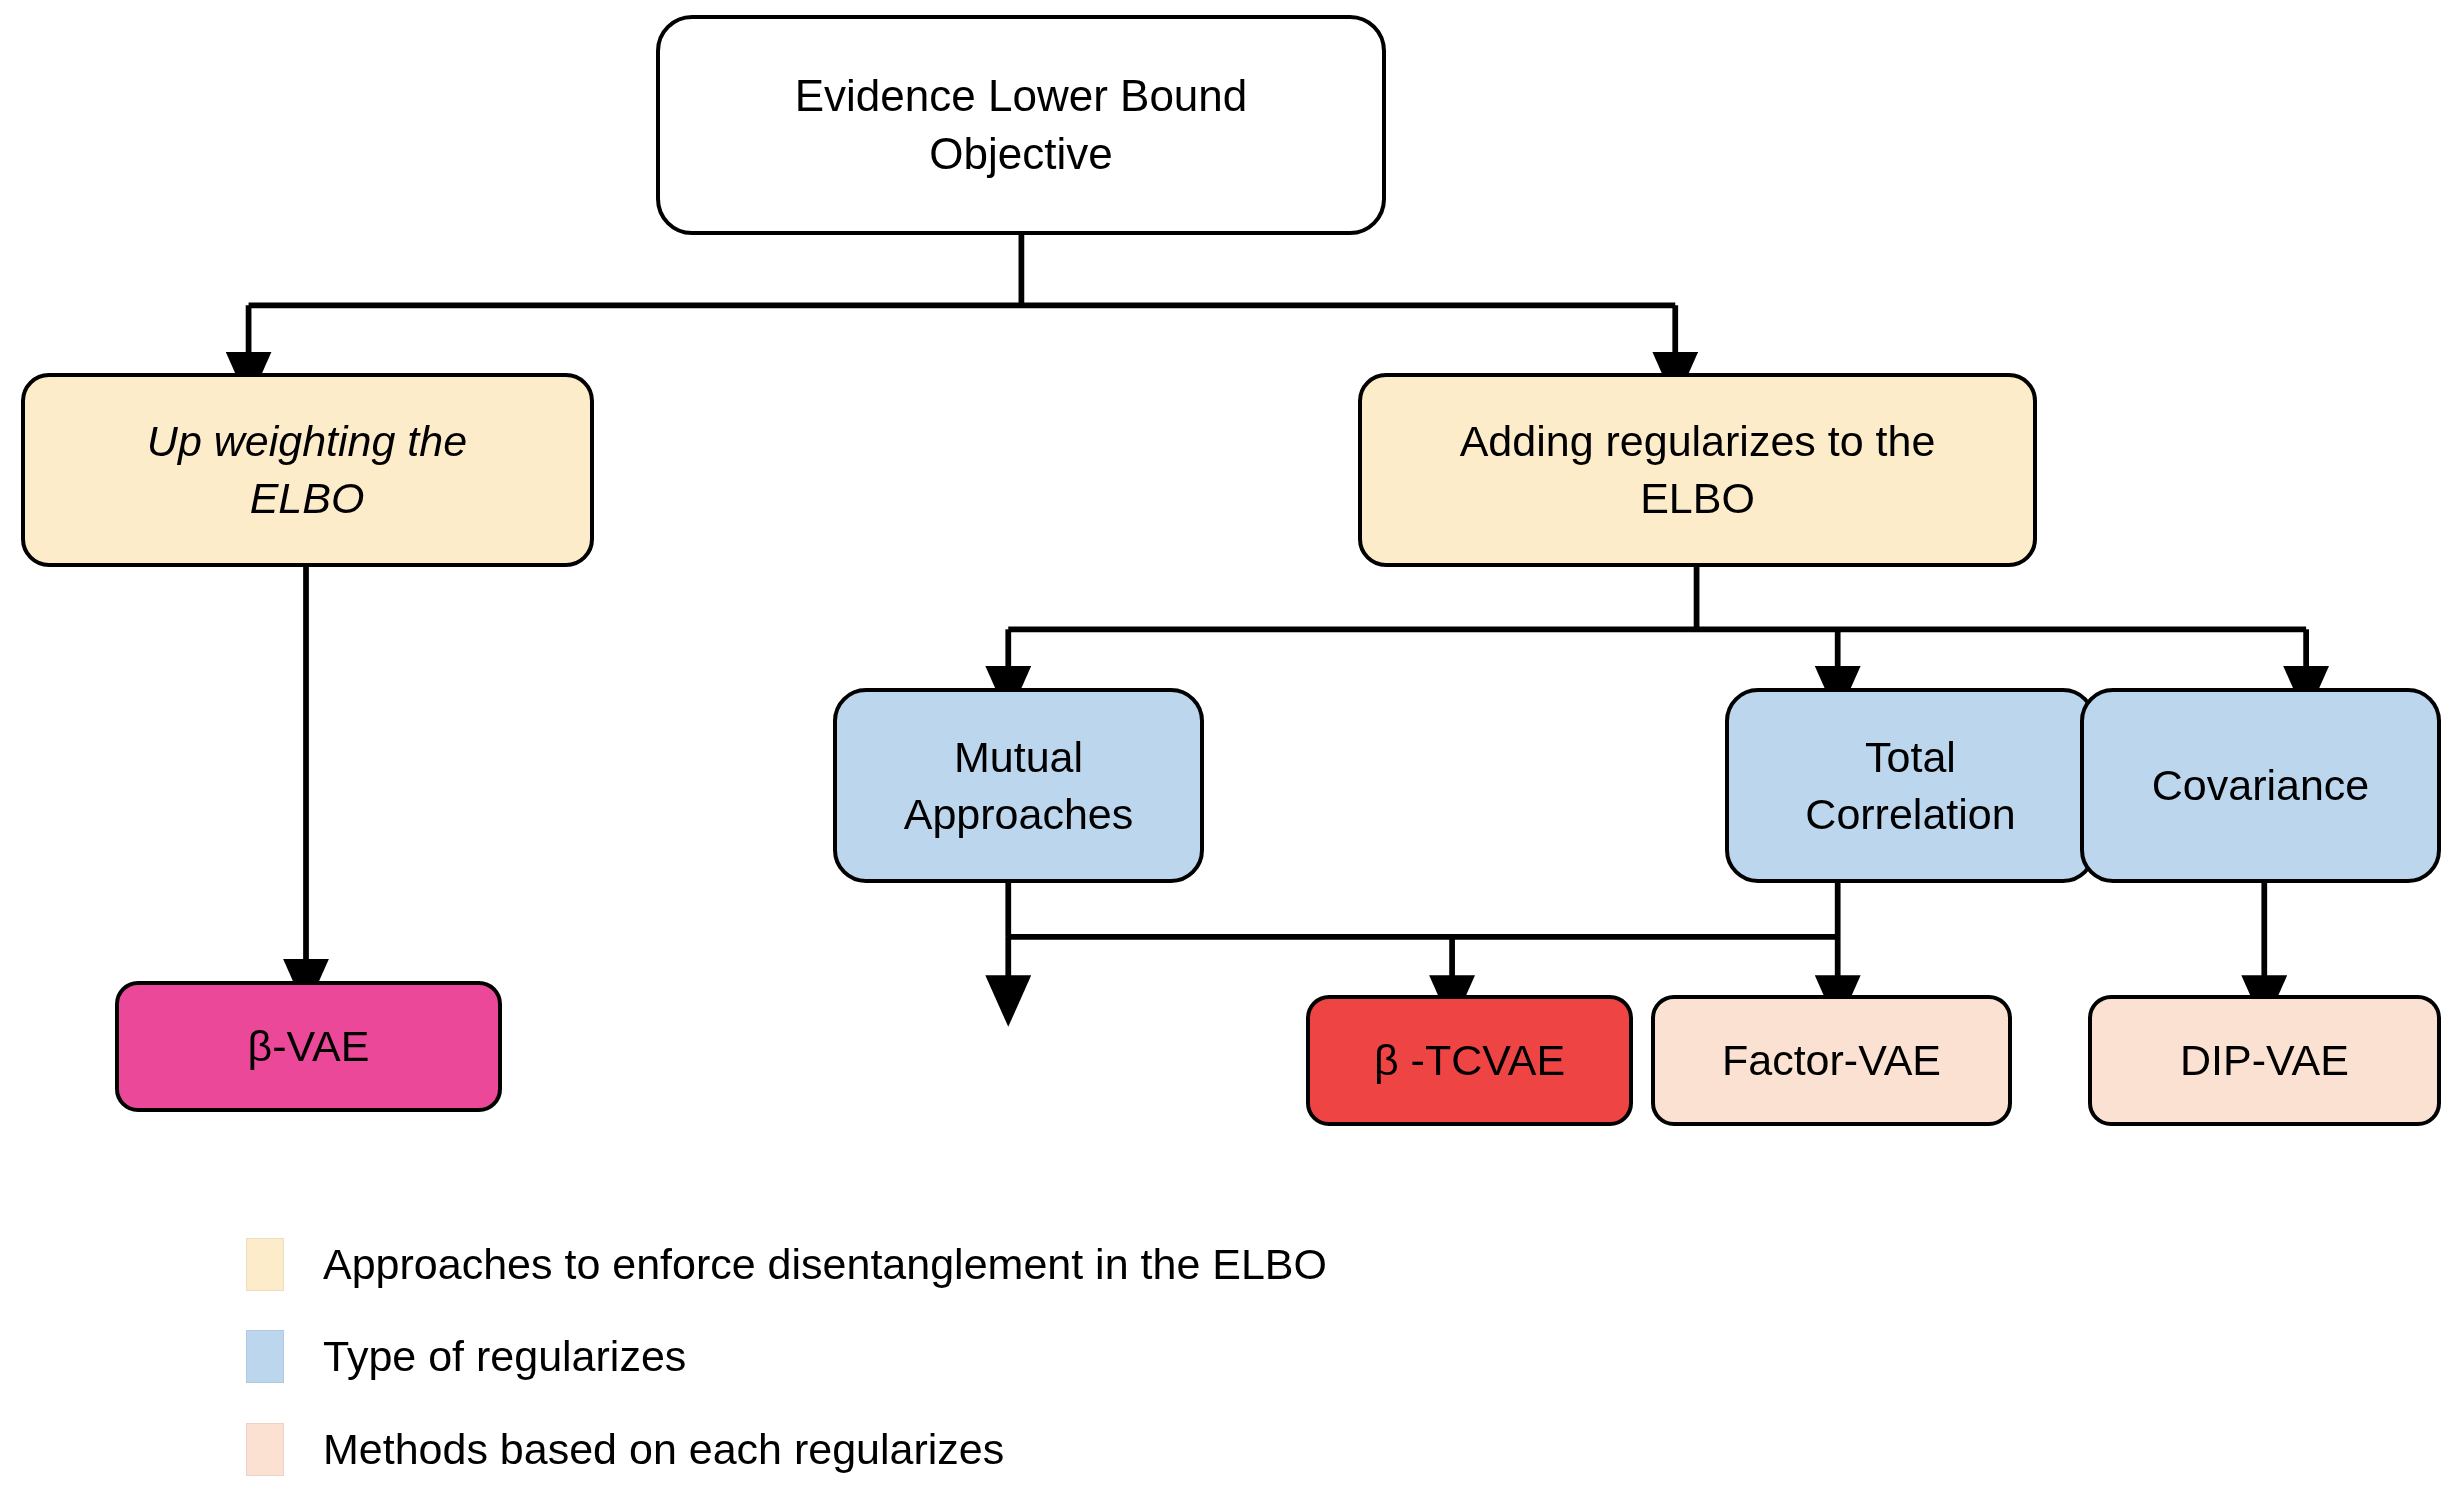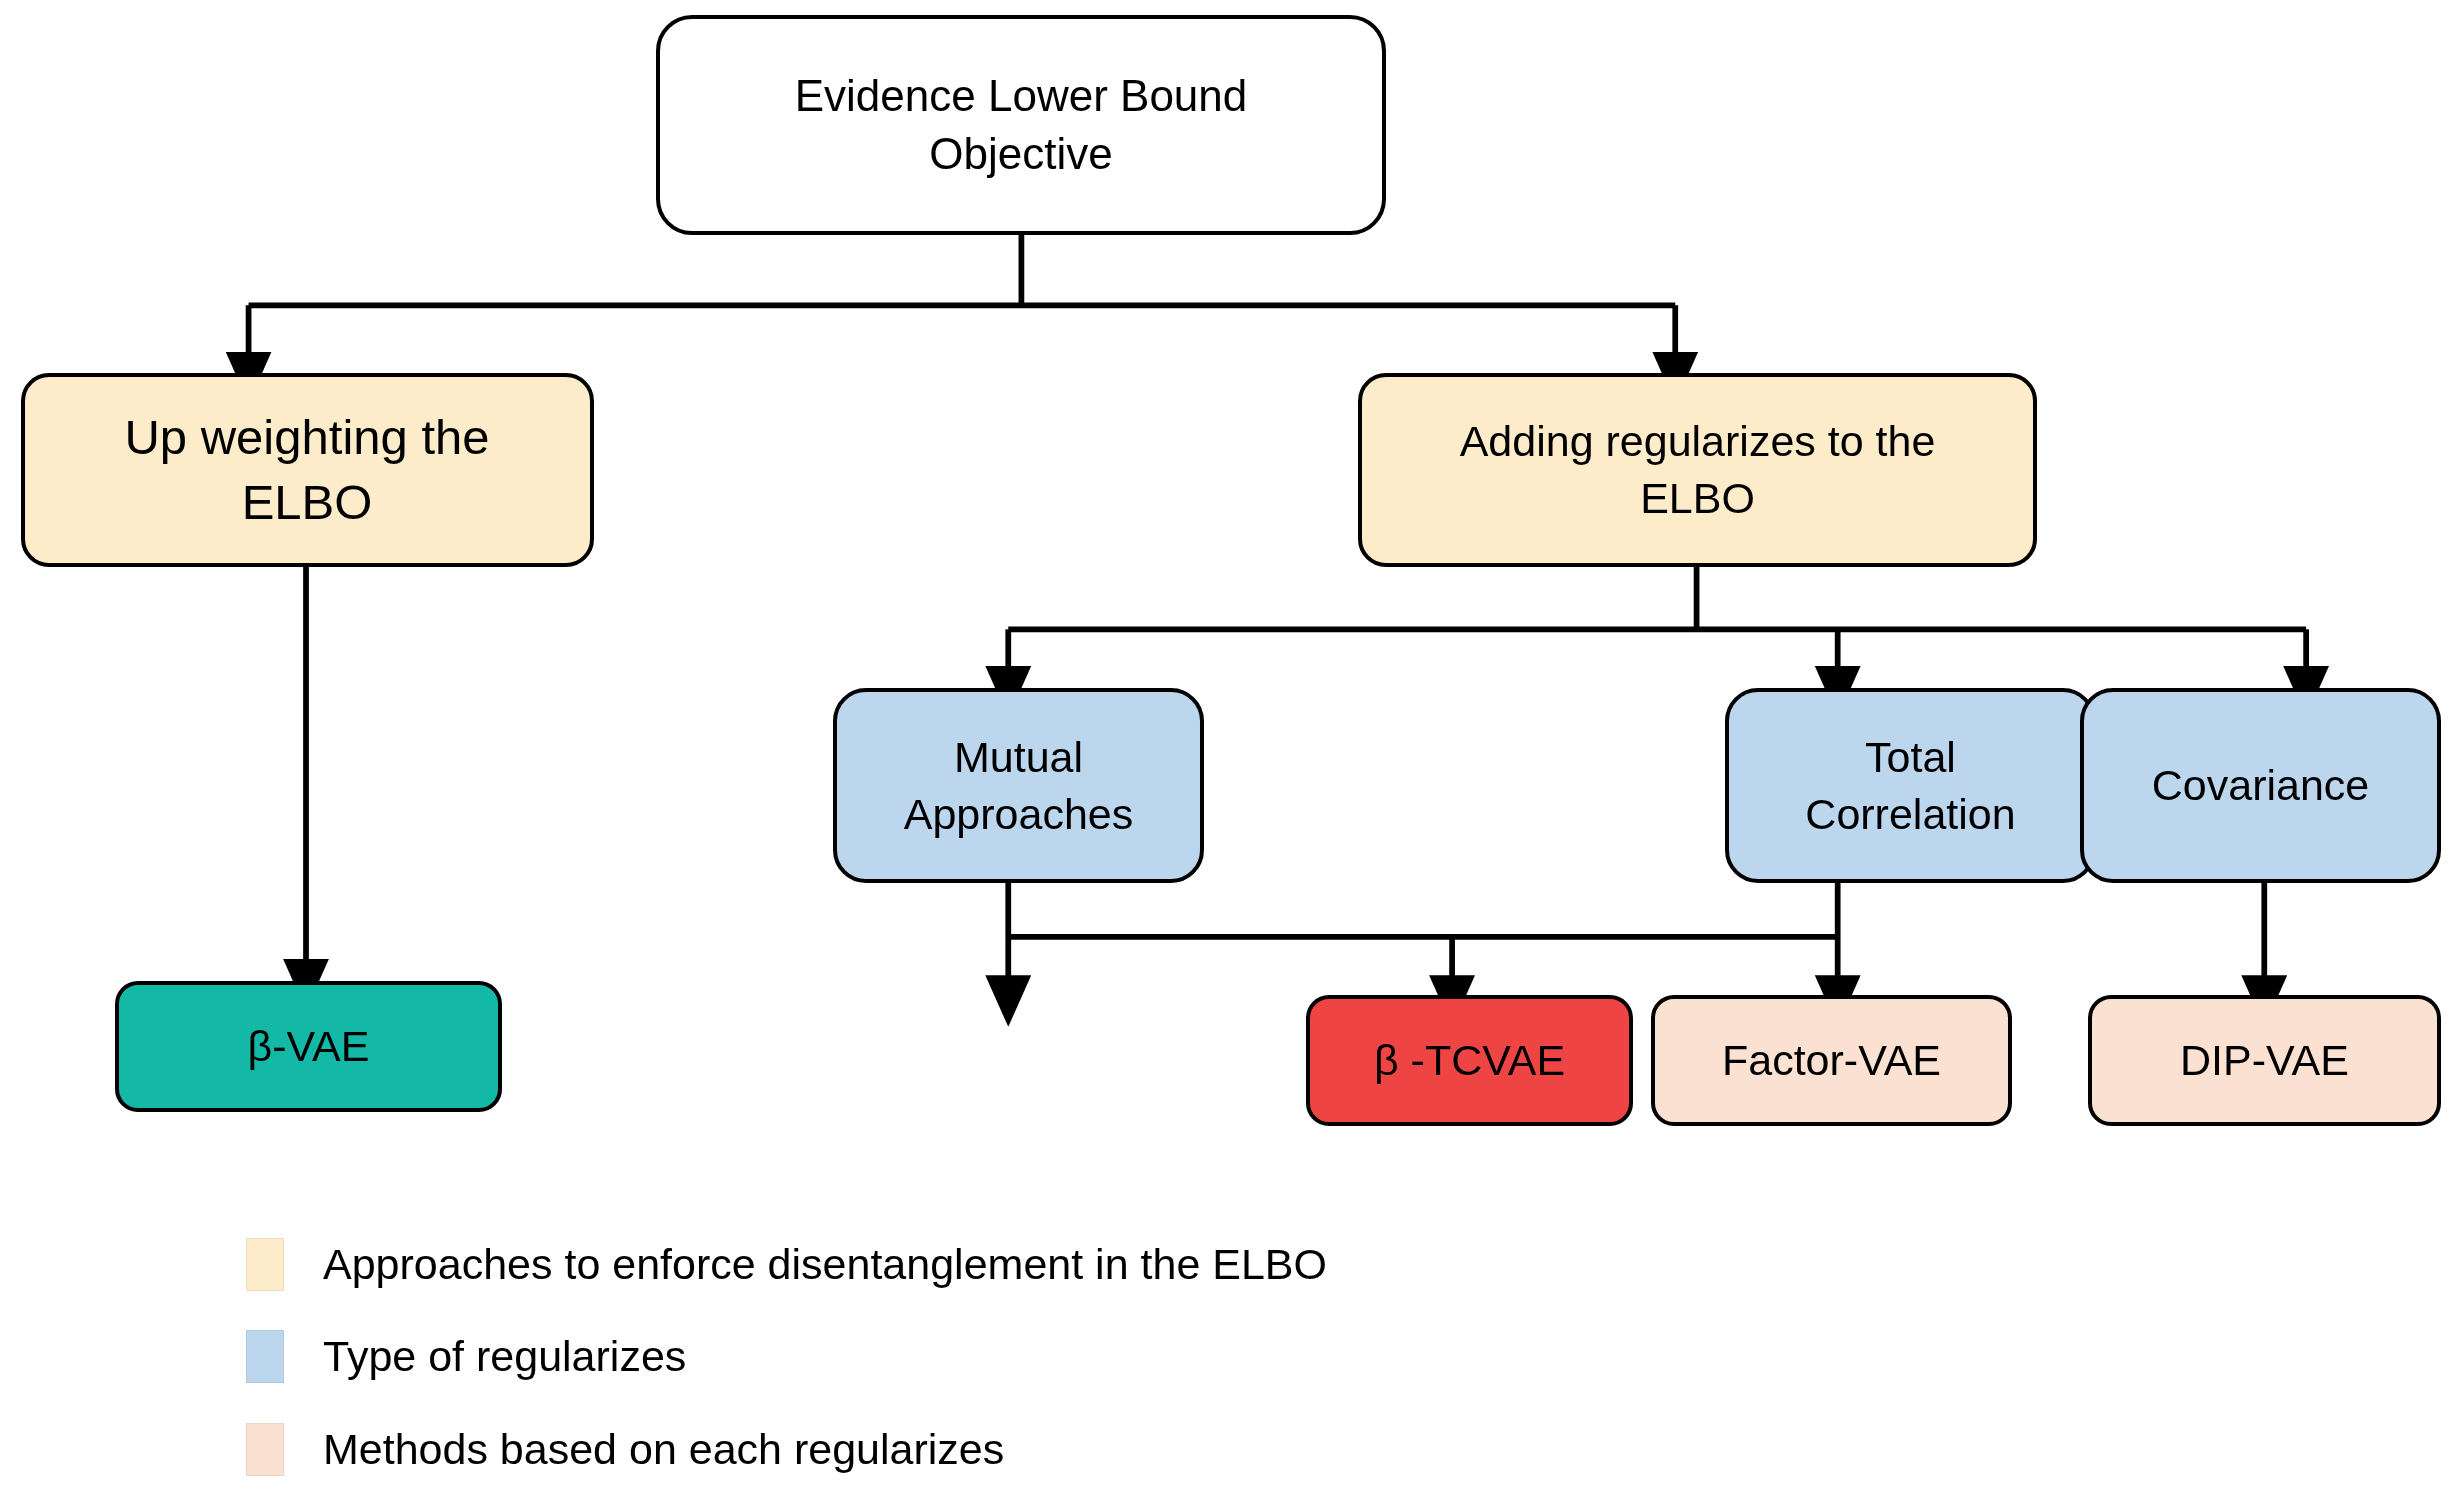--- a/index.html
+++ b/index.html
@@ -48,21 +48,21 @@
     white-space: pre-line;
   }
   .node.root      { background: #ffffff; }
   .node.approach  { background: #fdecca; }
   .node.regular   { background: #bcd6ee; }
   .node.method    { background: #fbe1d2; }
   .node.plain     { background: #ffffff; }
 
   
   #node-root          { left: 656px;  top: 14.8px;   width: 730px; height: 220px; font-size: 44px; border-radius: 36px; }
-  #node-upweight      { left: 20.5px;   top: 373px;  width: 573px; height: 194px; font-size: 49px; }
+  #node-upweight      { left: 20.5px;   top: 373px;  width: 573px; height: 194px; font-size: 43px; font-style: italic; }
   #node-addreg        { left: 1358px; top: 373px;  width: 679px; height: 194px; font-size: 43px; }
   #node-mutualinfo    { left: 833px; top: 688px;  width: 371px; height: 195px; font-size: 43px; border-radius: 33px; }
   #node-totalcorr     { left: 1725px; top: 688px;  width: 371px; height: 195px; font-size: 43px; border-radius: 33px; }
   #node-covariance    { left: 2080px; top: 688px;  width: 361px; height: 195px; font-size: 43px; border-radius: 33px; }
   #node-betavae       { left: 115px;  top: 981px; width: 387px; height: 131px; font-size: 43px; border-radius: 23px; }
   #node-infomaxvae    { left: 821px; top: 995px; width: 353px; height: 131px; font-size: 43px; border-radius: 23px; }
   #node-btcvae        { left: 1306px; top: 995px; width: 327px; height: 131px; font-size: 43px; border-radius: 23px; }
   #node-factorvae     { left: 1651px; top: 995px; width: 361px; height: 131px; font-size: 43px; border-radius: 23px; }
   #node-dipvae        { left: 2088px; top: 995px; width: 353px; height: 131px; font-size: 43px; border-radius: 23px; }
 
@@ -154,21 +154,21 @@
 
   <div class="node regular" id="node-totalcorr" style="background-color: rgb(188, 214, 238); border-color: rgb(0, 0, 0);">
     <span class="label">Total
 Correlation</span>
   </div>
 
   <div class="node regular" id="node-covariance" style="background-color: rgb(188, 214, 238); border-color: rgb(0, 0, 0); justify-content: center;">
     <span class="label">Covariance</span>
   </div>
 
-  <div class="node plain" id="node-betavae" style="background-color: #14b8a6; border-color: rgb(0, 0, 0); text-align: right;">
+  <div class="node plain" id="node-betavae" style="background-color: #ec4899; border-color: rgb(0, 0, 0); text-align: right;">
     <span class="label">β-VAE</span>
   </div>
 
 
   <div class="node method" id="node-btcvae" style="background-color: #ef4444; border-color: rgb(0, 0, 0);">
     <span class="label">β -TCVAE</span>
   </div>
 
   <div class="node method" id="node-factorvae" style="background-color: rgb(251, 225, 210); border-color: rgb(0, 0, 0);">
     <span class="label">Factor-VAE</span>

